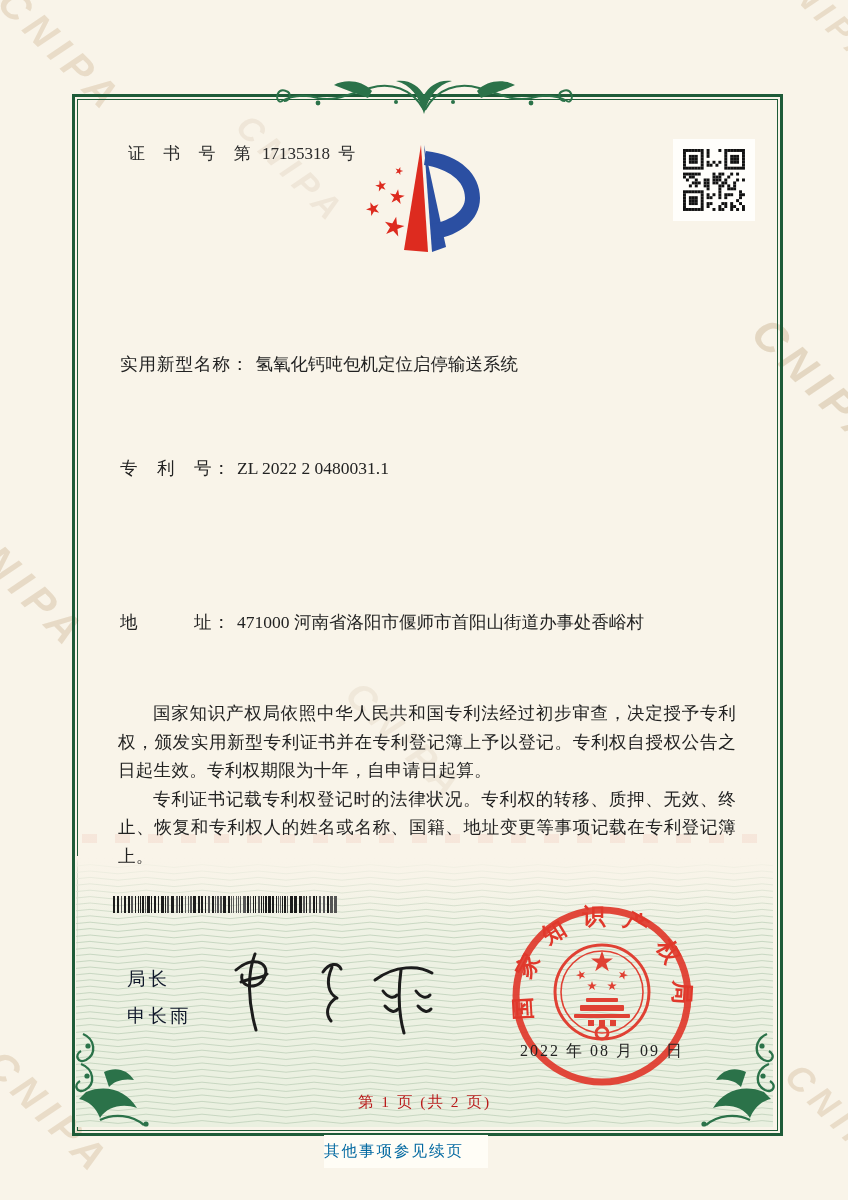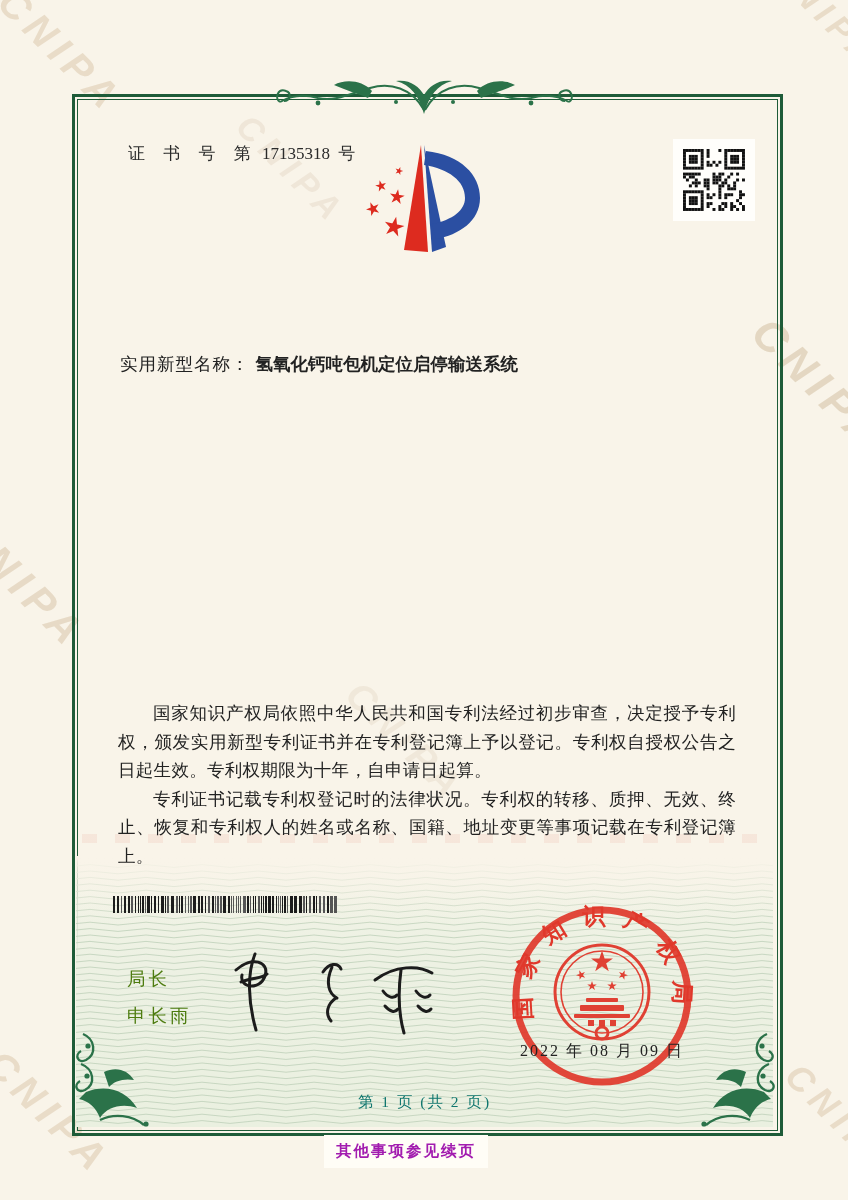--- a/index.html
+++ b/index.html
@@ -46,43 +46,43 @@
   .logo{position:absolute; left:366px; top:142px; z-index:5;}
   .title{
     position:absolute; left:72px; top:252px; width:705px; text-align:center; z-index:5;
     font-size:39px; font-weight:bold; letter-spacing:11px; color:#111;
   }
   .row{
     position:absolute; left:120px; z-index:5; font-size:17.5px; color:#222;
     white-space:nowrap;
   }
   .row .lab{letter-spacing:1px;}
-  .row .val{margin-left:6px;font-weight:bold;}
+  .row .val{margin-left:6px;}
   .row .pair2{margin-left:76px;}
   .paras{
     position:absolute; left:118px; top:699px; width:618px; z-index:5;
     font-size:17.5px; line-height:28.5px; color:#222; letter-spacing:0.3px;
     text-align:justify;
   }
   .paras p{margin:0; text-indent:2em;}
   .barcode{position:absolute; left:113px; top:896px; z-index:6;}
   .signer{
-    position:absolute; left:127px; top:966px; z-index:6; font-size:18.5px; color:#4d7c0f; letter-spacing:3px;
+    position:absolute; left:127px; top:966px; z-index:6; font-size:18.5px; color:#0f172a; letter-spacing:3px;
   }
   .signer .t{display:block; margin-bottom:12px;}
   .signature{position:absolute; left:225px; top:940px; z-index:6;}
   .seal{position:absolute; left:502px; top:886px; z-index:7;}
   .page-footer{
     position:absolute; left:72px; top:1092px; width:705px; text-align:center; z-index:6;
-    font-size:15.5px; letter-spacing:2px; color:#0f766e;
+    font-size:15.5px; letter-spacing:2px; color:#b91c1c;
   }
   .cont-box{
     position:absolute; left:324px; top:1135px; width:164px; height:33px; z-index:5;
-    background:#fffdf6; display:flex; align-items:center; justify-content:center;
-    font-size:15.5px; letter-spacing:2px; color:#a21caf;font-weight:bold;
+    background:#fffdf6; display:flex; align-items:center; 
+    font-size:15.5px; letter-spacing:2px; color:#0369a1;
   }
   .ornament{position:absolute; z-index:4;}
   .orn-top{left:272px; top:72px;}
   .orn-bl{left:74px; top:1032px;}
   .orn-br{left:694px; top:1032px;}
 </style>
 </head>
 <body>
 
 <div class="page">
@@ -367,20 +367,26 @@
     <use href="#star" transform="translate(15,44) scale(0.58) rotate(-14)" fill="#dd2b1f"></use>
     <use href="#star" transform="translate(31,55) scale(0.78) rotate(8)" fill="#dd2b1f"></use>
     <use href="#star" transform="translate(7,67) scale(0.72) rotate(-22)" fill="#dd2b1f"></use>
     <use href="#star" transform="translate(28,85) scale(1.05) rotate(12)" fill="#dd2b1f"></use>
   </svg>
 
 
   <div class="row" style="top:352px;">
     <span class="lab">实用新型名称：</span><span class="val">氢氧化钙吨包机定位启停输送系统</span>
   </div>
+  <div class="row" style="top:456px;">
+    <span class="lab">专　利　号：</span><span class="val">ZL 2022 2 0480031.1</span>
+  </div>
+  <div class="row" style="top:610px;">
+    <span class="lab">地　　　址：</span><span class="val">471000  河南省洛阳市偃师市首阳山街道办事处香峪村</span>
+  </div>
 
   <div class="paras">
     <p>国家知识产权局依照中华人民共和国专利法经过初步审查，决定授予专利权，颁发实用新型专利证书并在专利登记簿上予以登记。专利权自授权公告之日起生效。专利权期限为十年，自申请日起算。</p>
     <p>专利证书记载专利权登记时的法律状况。专利权的转移、质押、无效、终止、恢复和专利权人的姓名或名称、国籍、地址变更等事项记载在专利登记簿上。</p>
   </div>
 
   <svg class="barcode" id="barcode" width="226" height="17">
       <rect x="0" y="0" width="2" height="17" fill="#1c1c1c"></rect>
       <rect x="4" y="0" width="2" height="17" fill="#1c1c1c"></rect>
       <rect x="8" y="0" width="1" height="17" fill="#555"></rect>

